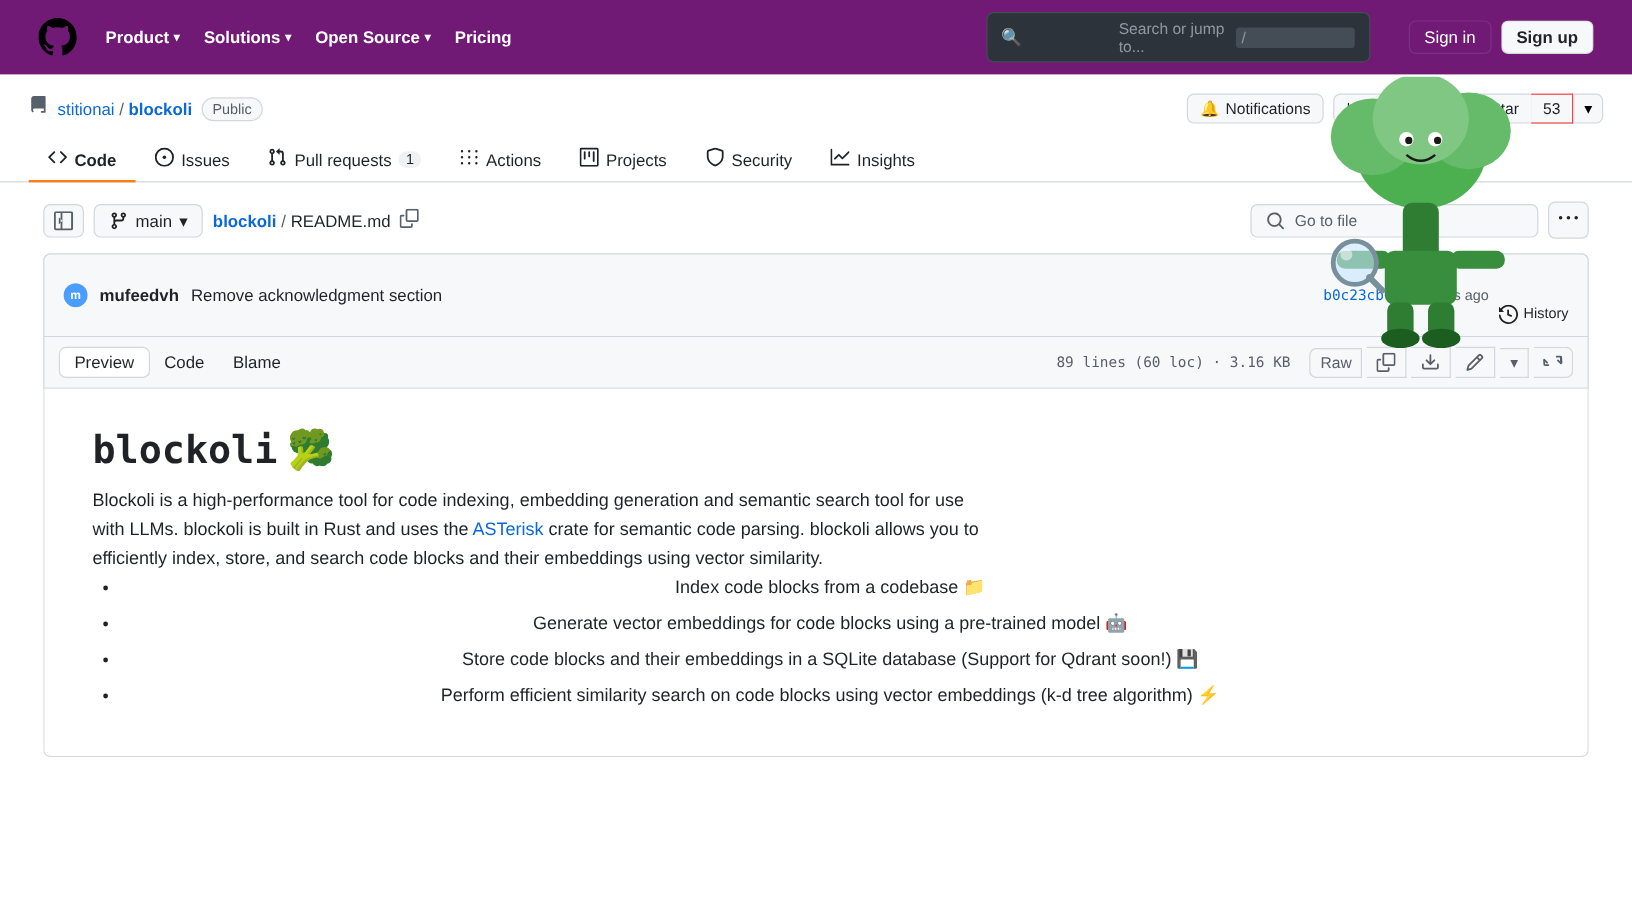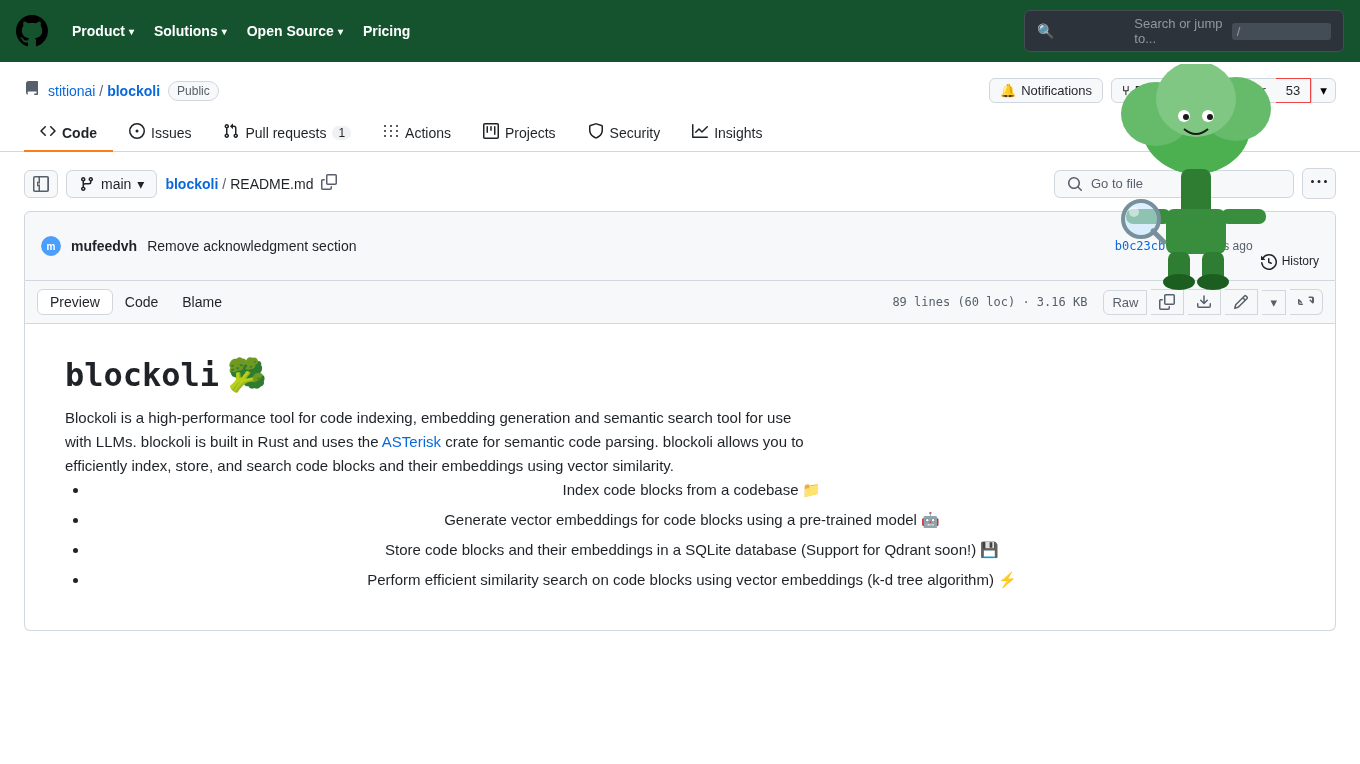--- a/index.html
+++ b/index.html
@@ -1,19 +1,19 @@
 <!DOCTYPE html>
 <html><head>
   <meta charset="utf-8">
   <style>
     * { box-sizing: border-box; margin: 0; padding: 0; }
     body { font-family: -apple-system, BlinkMacSystemFont, "Segoe UI", Helvetica, Arial, sans-serif; font-size: 14px; color: #1f2328; background: #ffffff; }
     
     
-    .header { background: #14532d; color: #fff; display: flex; align-items: center; padding: 0 16px; height: 62px; gap: 16px; }
+    .header { background: #701a75; color: #fff; display: flex; align-items: center; padding: 0 32px; height: 62px; gap: 16px; }
     .header-logo { color: #fff; width: 32px; height: 32px; flex-shrink: 0; }
     .nav-item { color: #fff; font-size: 14px; font-weight: 600; display: flex; align-items: center; gap: 4px; padding: 6px 8px; cursor: pointer; border-radius: 6px; }
     .nav-chevron { font-size: 10px; }
     .header-search { margin-left: auto; }
     .search-box { background: #2d333b; border: 1px solid #444c56; border-radius: 6px; color: #9198a1; display: flex; align-items: center; gap: 8px; padding: 5px 12px; width: 320px; cursor: text; }
     .search-box span { font-size: 13px; flex: 1; }
     .search-kbd { background: #444c56; border-radius: 3px; padding: 1px 5px; font-size: 11px; color: #9198a1; }
     .header-actions { display: flex; gap: 8px; margin-left: 16px; }
     .btn-signin { color: #fff; border: 1px solid rgba(240,246,252,0.1); border-radius: 6px; padding: 5px 12px; cursor: pointer; background: transparent; font-size: 14px; }
     .btn-signup { color: #1f2328; background: #f6f8fa; border: 1px solid rgba(31,35,40,0.15); border-radius: 6px; padding: 5px 12px; cursor: pointer; font-size: 14px; font-weight: 600; }
@@ -33,21 +33,21 @@
     .action-btn-group .action-btn-count { border-radius: 0; border-left: none; }
     .action-btn-group .action-btn-caret { border-radius: 0 6px 6px 0; border-left: none; padding: 4px 8px; cursor: pointer; border: 1px solid #d0d7de; background: #f6f8fa; }
 
     
     .repo-tabs { display: flex; gap: 0; margin-top: 8px; }
     .tab { display: flex; align-items: center; gap: 6px; padding: 8px 16px; font-size: 14px; color: #1f2328; cursor: pointer; border-bottom: 2px solid transparent; margin-bottom: -1px; }
     .tab.active { font-weight: 600; border-bottom: 2px solid #fd7e14; color: #1f2328; }
     .tab-badge { background: rgba(175,184,193,0.2); border-radius: 20px; font-size: 12px; padding: 0 6px; color: #1f2328; font-weight: 500; }
 
     
-    .file-area { padding: 16px 24px; }
+    .file-area { padding: 16px 36px; }
     .file-toolbar { display: flex; align-items: center; gap: 8px; margin-bottom: 12px; }
     .branch-btn { display: flex; align-items: center; gap: 6px; background: #f6f8fa; border: 1px solid #d0d7de; border-radius: 6px; padding: 5px 12px; cursor: pointer; font-size: 14px; color: #1f2328; }
     .breadcrumb { display: flex; align-items: center; gap: 4px; font-size: 14px; }
     .breadcrumb a { color: #0969da; cursor: pointer; font-weight: 600; }
     .breadcrumb-sep { color: #57606a; }
     .breadcrumb-current { font-weight: 400; color: #1f2328; }
     .copy-icon { color: #57606a; cursor: pointer; margin-left: 4px; }
     .goto-file { margin-left: auto; display: flex; align-items: center; border: 1px solid #d0d7de; border-radius: 6px; padding: 5px 12px; color: #57606a; font-size: 14px; width: 240px; gap: 8px; background: #f6f8fa; cursor: text; }
     .more-btn { border: 1px solid #d0d7de; border-radius: 6px; padding: 5px 8px; cursor: pointer; background: #f6f8fa; color: #1f2328; }
 
@@ -112,20 +112,24 @@
   </nav>
 
   <div class="header-search">
     <div class="search-box">
       <span style="font-size:14px;color:#9198a1;">🔍</span>
       <span>Search or jump to...</span>
       <span class="search-kbd">/</span>
     </div>
   </div>
 
+  <div class="header-actions">
+    <button class="btn-signin">Sign in</button>
+    <button class="btn-signup">Sign up</button>
+  </div>
 </header>
 
 <div class="repo-header">
   <div style="display:flex;align-items:center;margin-bottom:12px;">
     <span class="repo-path-icon" style="font-size:16px;margin-right:8px;">
       <svg width="16" height="16" viewBox="0 0 16 16" fill="#57606a">
           <path d="M2 2.5A2.5 2.5 0 014.5 0h8.75a.75.75 0 01.75.75v12.5a.75.75 0 01-.75.75h-2.5a.75.75 0 010-1.5h1.75v-2h-8a1 1 0 00-.714 1.7.75.75 0 01-1.072 1.05A2.495 2.495 0 012 11.5v-9zm10.5-1V9h-8c-.356 0-.694.074-1 .208V2.5a1 1 0 011-1h8z"></path>
         </svg>
     </span>
     <a class="repo-owner">stitionai</a>

